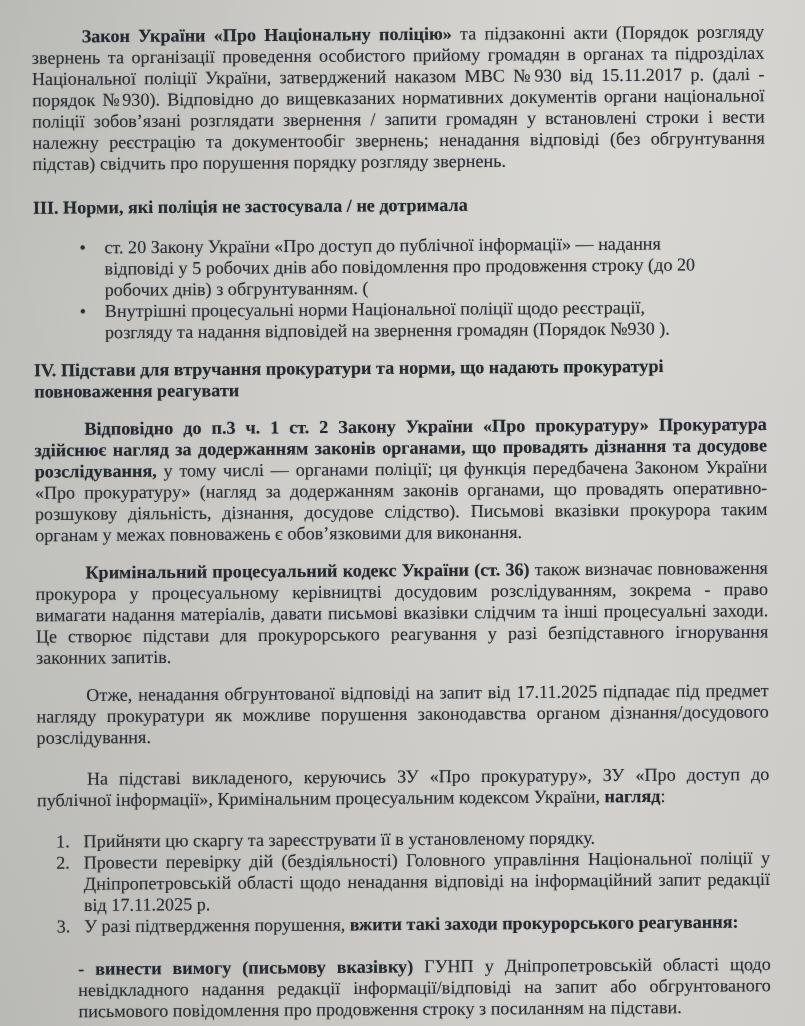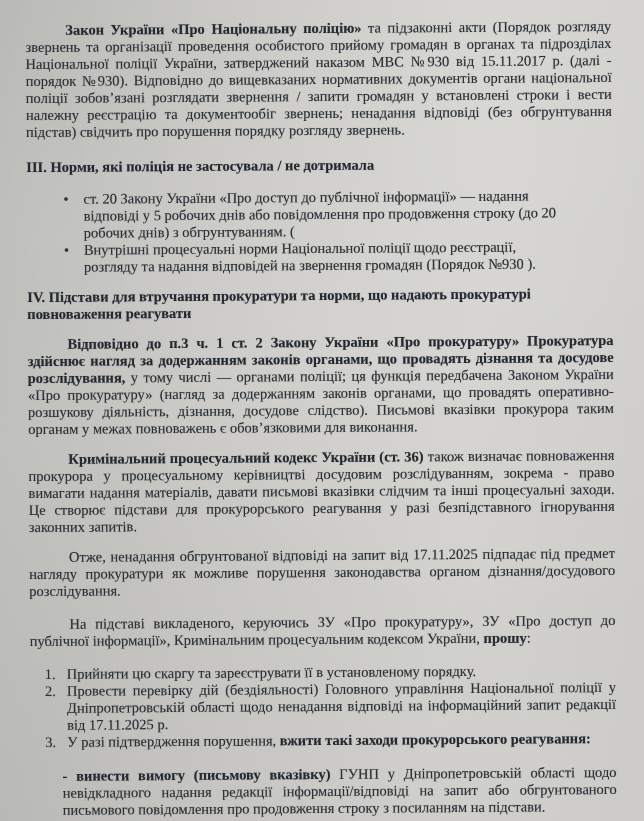--- a/index.html
+++ b/index.html
@@ -100,21 +100,21 @@
   </div>
 
   <h3 class="mt">IV. Підстави для втручання прокуратури та норми, що надають прокуратурі повноваження реагувати</h3>
 
   <p class="para indent mt"><b>Відповідно до п.3 ч. 1 ст. 2 Закону України «Про прокуратуру» Прокуратура здійснює нагляд за додержанням законів органами, що провадять дізнання та досудове розслідування,</b><span> у тому числі — органами поліції; ця функція передбачена Законом України «Про прокуратуру» (нагляд за додержанням законів органами, що провадять оперативно-розшукову діяльність, дізнання, досудове слідство). Письмові вказівки прокурора таким органам у межах повноважень є обов’язковими для виконання.</span></p>
 
   <p class="para indent mt"><b>Кримінальний процесуальний кодекс України (ст. 36)</b><span> також визначає повноваження прокурора у процесуальному керівництві досудовим розслідуванням, зокрема - право вимагати надання матеріалів, давати письмові вказівки слідчим та інші процесуальні заходи. Це створює підстави для прокурорського реагування у разі безпідставного ігнорування законних запитів.</span></p>
 
   <p class="para indent mt"><span>Отже, ненадання обгрунтованої відповіді на запит від 17.11.2025 підпадає під предмет нагляду прокуратури як можливе порушення законодавства органом дізнання/досудового розслідування.</span></p>
 
-  <p class="para indent mt-lg"><span>На підставі викладеного, керуючись ЗУ «Про прокуратуру», ЗУ «Про доступ до публічної інформації», Кримінальним процесуальним кодексом України, </span><b>прошу</b><span>:</span></p>
+  <p class="para indent mt-lg"><span>На підставі викладеного, керуючись ЗУ «Про прокуратуру», ЗУ «Про доступ до публічної інформації», Кримінальним процесуальним кодексом України, </span><b>нагляд</b><span>:</span></p>
 
   <div class="num-list">
     <div class="num-row">
       <span class="num">1.</span>
       <div class="num-text">Прийняти цю скаргу та зареєструвати її в установленому порядку.</div>
     </div>
     <div class="num-row">
       <span class="num">2.</span>
       <div class="num-text">Провести перевірку дій (бездіяльності) Головного управління Національної поліції у Дніпропетровській області щодо ненадання відповіді на інформаційний запит редакції від 17.11.2025 р.</div>
     </div>

